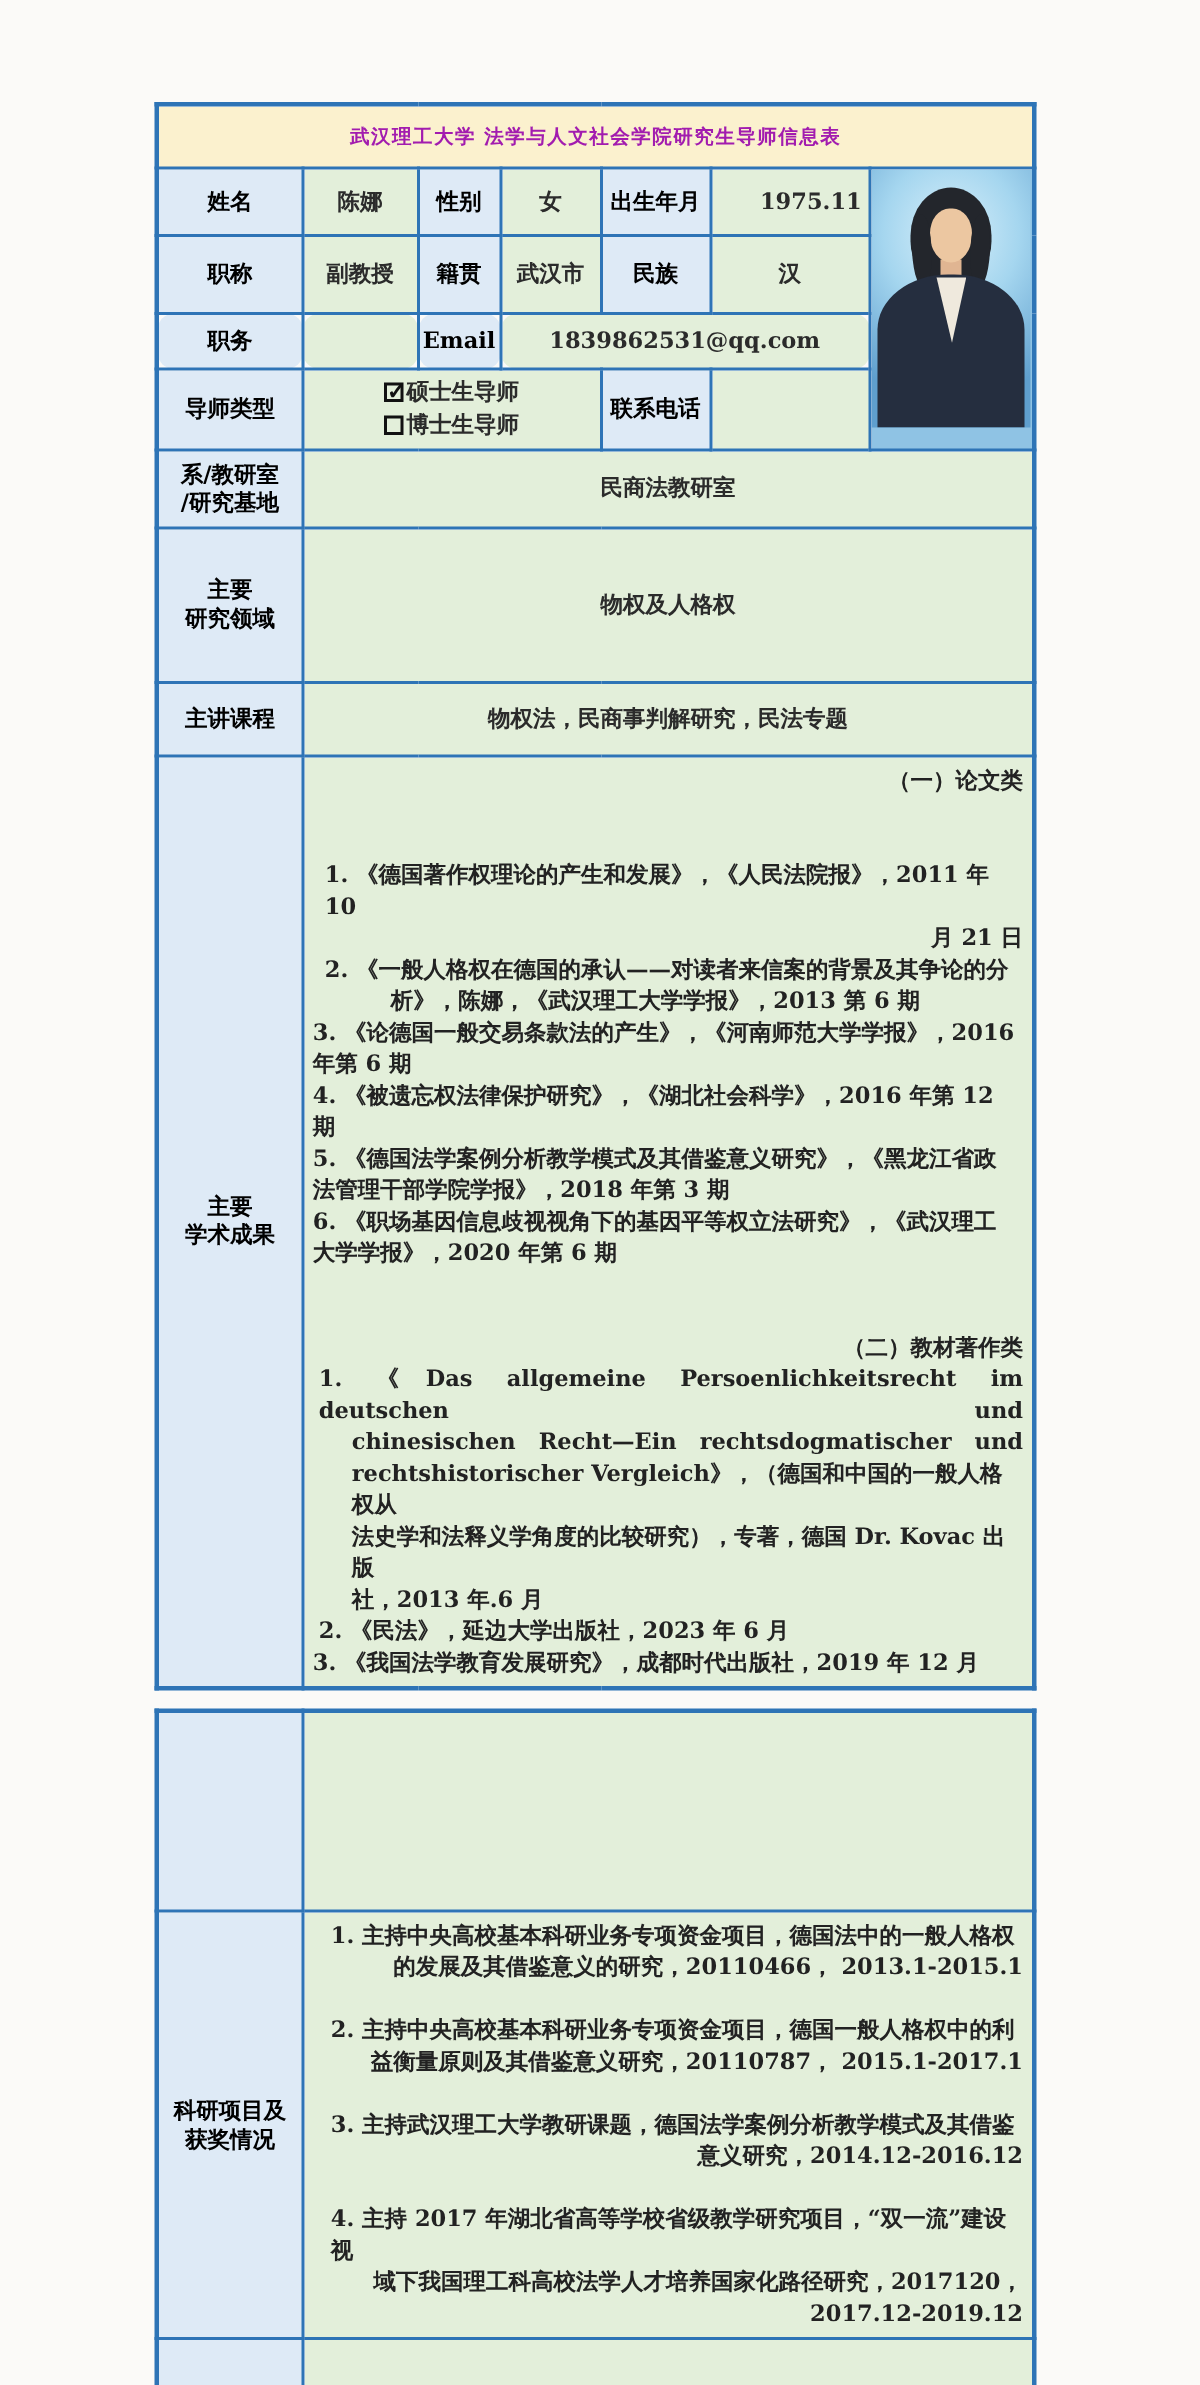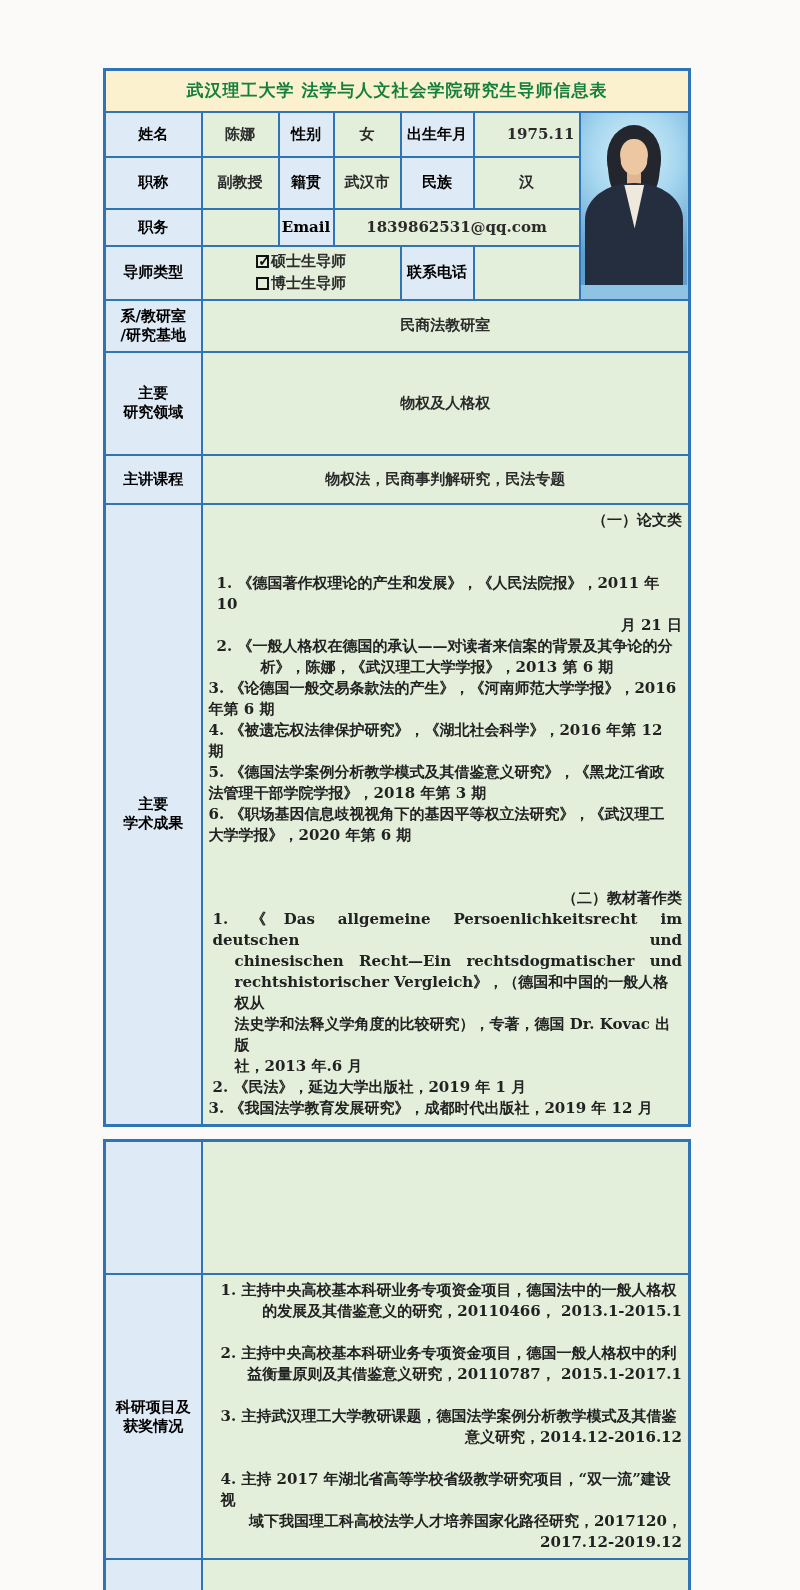--- a/index.html
+++ b/index.html
@@ -11,36 +11,36 @@
     color:#1b1b1b;
   }
   .sheet { position:absolute; left:103px; top:68px; width:585px; }
 
   table { border-collapse:collapse; table-layout:fixed; width:585px; }
   table { border:3px solid #2e74b6; }
   td { border:2px solid #2e74b6; overflow:hidden; }
 
   .title-cell {
     background:#fbf1ce; text-align:center; vertical-align:middle;
-    font-weight:bold; font-size:17px; height:42px; color:#15803d;
+    font-weight:bold; font-size:13px; height:42px; color:#a21caf;
     letter-spacing:1px;
   }
   .lbl {
     background:#deeaf6; text-align:center; vertical-align:middle;
     font-weight:bold; font-size:15px; color:#000;
     white-space:pre-line; line-height:19px; padding:2px;
   }
   .val {
     background:#e3efda; text-align:center; vertical-align:middle;
     font-weight:bold; font-size:15px; color:#2b2b2b; padding:2px 4px;
     line-height:19px;
   }
   .val-left { text-align:right; padding-left:5px; }
 
-  .r1 td { height:45px; } .r2 td { height:52px; } .r3 td { height:37px; }
+  .r1 td { height:45px; } .r2 td { height:52px; } .r3 td { height:37px;border-radius:11px; }
   .r4 td { height:54px; } .r5 td { height:52px; } .r6 td { height:103px; }
   .r7 td { height:49px; } .r8 td { height:511px; }
 
   .t2 { margin-top:12px; }
   .r9 td { height:134px; } .r10 td { height:262px; } .r11 td { height:116px; }
 
   
   .textblock { vertical-align:top; text-align:left; padding:5px 6px; }
   .line { min-height:21px; line-height:21px; font-size:15px; font-weight:bold; color:#222; }
   .al-center { text-align:right; }
@@ -194,21 +194,21 @@
             <div class="line">6. 《职场基因信息歧视视角下的基因平等权立法研究》，《武汉理工</div>
             <div class="line">大学学报》，2020 年第 6 期</div>
             <div class="line">&nbsp;</div>
             <div class="line">&nbsp;</div>
             <div class="line al-center">（二）教材著作类</div>
             <div class="line al-justify" style="padding-left: 4px;">1. 《Das allgemeine Persoenlichkeitsrecht im deutschen und</div>
             <div class="line al-justify" style="padding-left: 26px;">chinesischen Recht—Ein rechtsdogmatischer und</div>
             <div class="line" style="padding-left: 26px;">rechtshistorischer Vergleich》，（德国和中国的一般人格权从</div>
             <div class="line" style="padding-left: 26px;">法史学和法释义学角度的比较研究），专著，德国 Dr. Kovac 出版</div>
             <div class="line" style="padding-left: 26px;">社，2013 年.6 月</div>
-            <div class="line" style="padding-left: 4px;">2. 《民法》，延边大学出版社，2019 年 1 月</div>
+            <div class="line" style="padding-left: 4px;">2. 《民法》，延边大学出版社，2023 年 6 月</div>
             <div class="line">3. 《我国法学教育发展研究》，成都时代出版社，2019 年 12 月</div>
           </td>
     </tr>
   </tbody>
     </table>
 
   <table class="t2">
     <colgroup>
       <col style="width:97px">
         <col style="width:488px">

